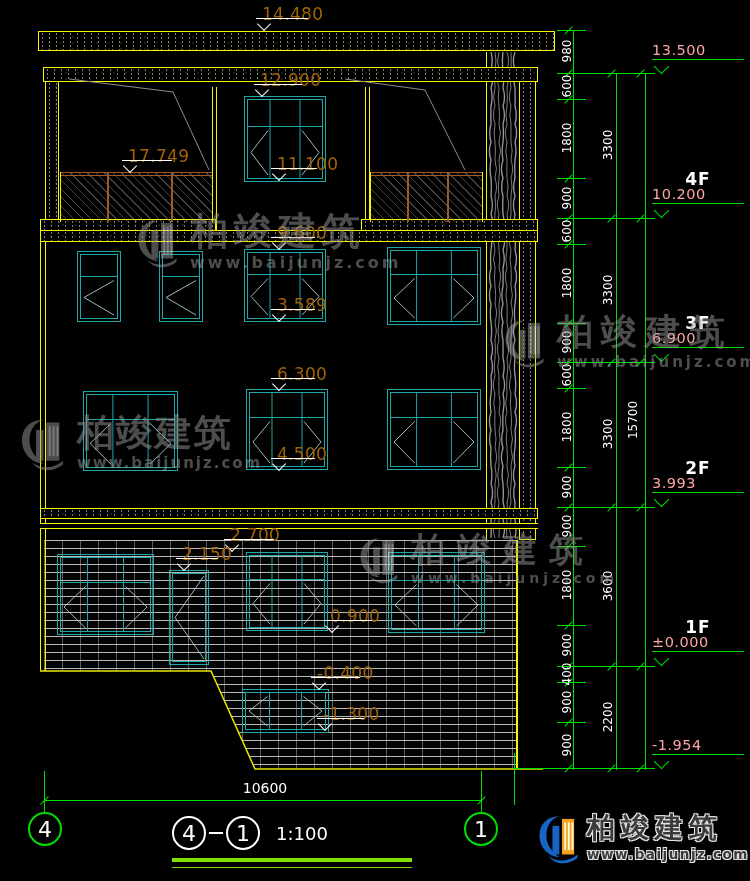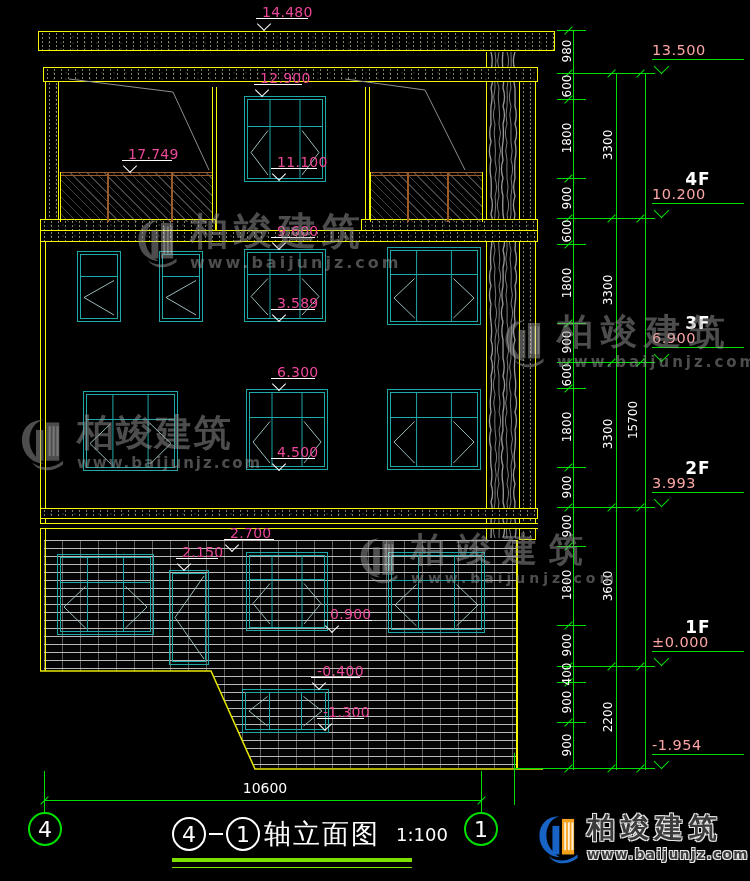--- a/index.html
+++ b/index.html
@@ -18,21 +18,21 @@
     background-image:repeating-linear-gradient(to bottom,rgba(205,205,205,.9) 0 1px,transparent 1px 8px),
                      repeating-linear-gradient(to right,rgba(165,165,165,.55) 0 1px,transparent 1px 18px);}
   .railing{position:absolute;box-sizing:border-box;border-left:1px solid #f7f700;border-right:1px solid #f7f700;
     background-image:repeating-linear-gradient(45deg,transparent 0 5px,rgba(150,150,150,.45) 5px 6px);}
   .railtop{position:absolute;left:0;right:0;top:0;height:4px;border-top:1px solid #9c5a28;border-bottom:1px solid #9c5a28;box-sizing:border-box;}
   .post{position:absolute;top:0;bottom:0;width:2px;background:#9c5a28;}
   .gline{position:absolute;background:#00e000;}
   .slash{position:absolute;width:11px;height:1px;background:#00e000;transform:rotate(-45deg);}
   .seg{position:absolute;color:#fff;font-size:12px;white-space:nowrap;transform:translate(-50%,-50%) rotate(-90deg);}
   .elev{position:absolute;height:26px;}
-  .elev .t{position:absolute;top:-1px;left:6px;font-size:14px;color:#ec4899;white-space:nowrap;letter-spacing:.3px;}
+  .elev .t{position:absolute;top:-1px;left:6px;font-size:17px;color:#a16207;white-space:nowrap;letter-spacing:.3px;}
   .elev .bar{position:absolute;top:13px;left:0;right:0;border-top:1px solid #fff;}
   .elev .tri{position:absolute;top:14px;left:3px;width:9px;height:9px;border-left:1px solid #fff;border-bottom:1px solid #fff;transform:rotate(-45deg);}
   .relev{position:absolute;width:92px;}
   .relev .fl{position:relative;text-align:center;color:#fff;font-size:17px;font-weight:bold;letter-spacing:1px;line-height:16px;}
   .relev .t{position:relative;text-align:left;color:#fca5a5;font-size:14.5px;line-height:15px;letter-spacing:.5px;}
   .relev .bar{position:relative;border-top:1px solid #00e000;margin-top:1px;}
   .relev .tri{position:relative;width:10px;height:10px;border-left:1px solid #00e000;border-bottom:1px solid #00e000;transform:rotate(-45deg);margin-left:4px;margin-top:1px;}
   .wm{position:absolute;display:flex;align-items:center;gap:8px;opacity:.5;color:#9a9a9a;pointer-events:none;}
   .wm .brand{font-weight:bold;white-space:nowrap;line-height:1;}
   .wm .url{font-weight:bold;white-space:nowrap;line-height:1;margin-top:5px;}
@@ -449,21 +449,20 @@
   <div class="slash" style="left:476px;top:800px;"></div>
   <div class="abs" style="left:225px;top:780px;width:80px;text-align:center;color:#fff;font-size:14px;">10600</div>
 
   <div class="axisc" style="left:28px;top:812px;">4</div>
   <div class="axisc" style="left:464px;top:812px;">1</div>
 
   <div id="titlerow">
     <div class="tcirc">4</div>
     <div style="width:14px;border-top:2px solid #fff;margin:0 3px;"></div>
     <div class="tcirc">1</div>
-    <div style="font-size:27px;letter-spacing:2px;margin-left:4px;white-space:nowrap;">轴立面图</div>
     <div style="font-size:18px;margin-left:16px;">1:100</div>
   </div>
   <div class="abs" style="left:172px;top:858px;width:240px;height:4px;background:#7ce000;"></div>
   <div class="abs" style="left:172px;top:867px;width:240px;height:1px;background:#7ce000;"></div>
 
   <div id="footer-logo">
     <div id="flogo-icon"><svg width="49" height="52" viewBox="0 0 54 60">
     <path d="M28 5 C13 5 5 15 5 27 C5 43 18 52 28 52 C21 47 13 39 13 27 C13 15 20 7 28 5 Z" fill="#1763c6"></path>
     <rect x="20" y="16" width="8" height="33" fill="#1763c6"></rect>
     <rect x="31" y="8" width="14" height="41" fill="#f5a11c"></rect>

